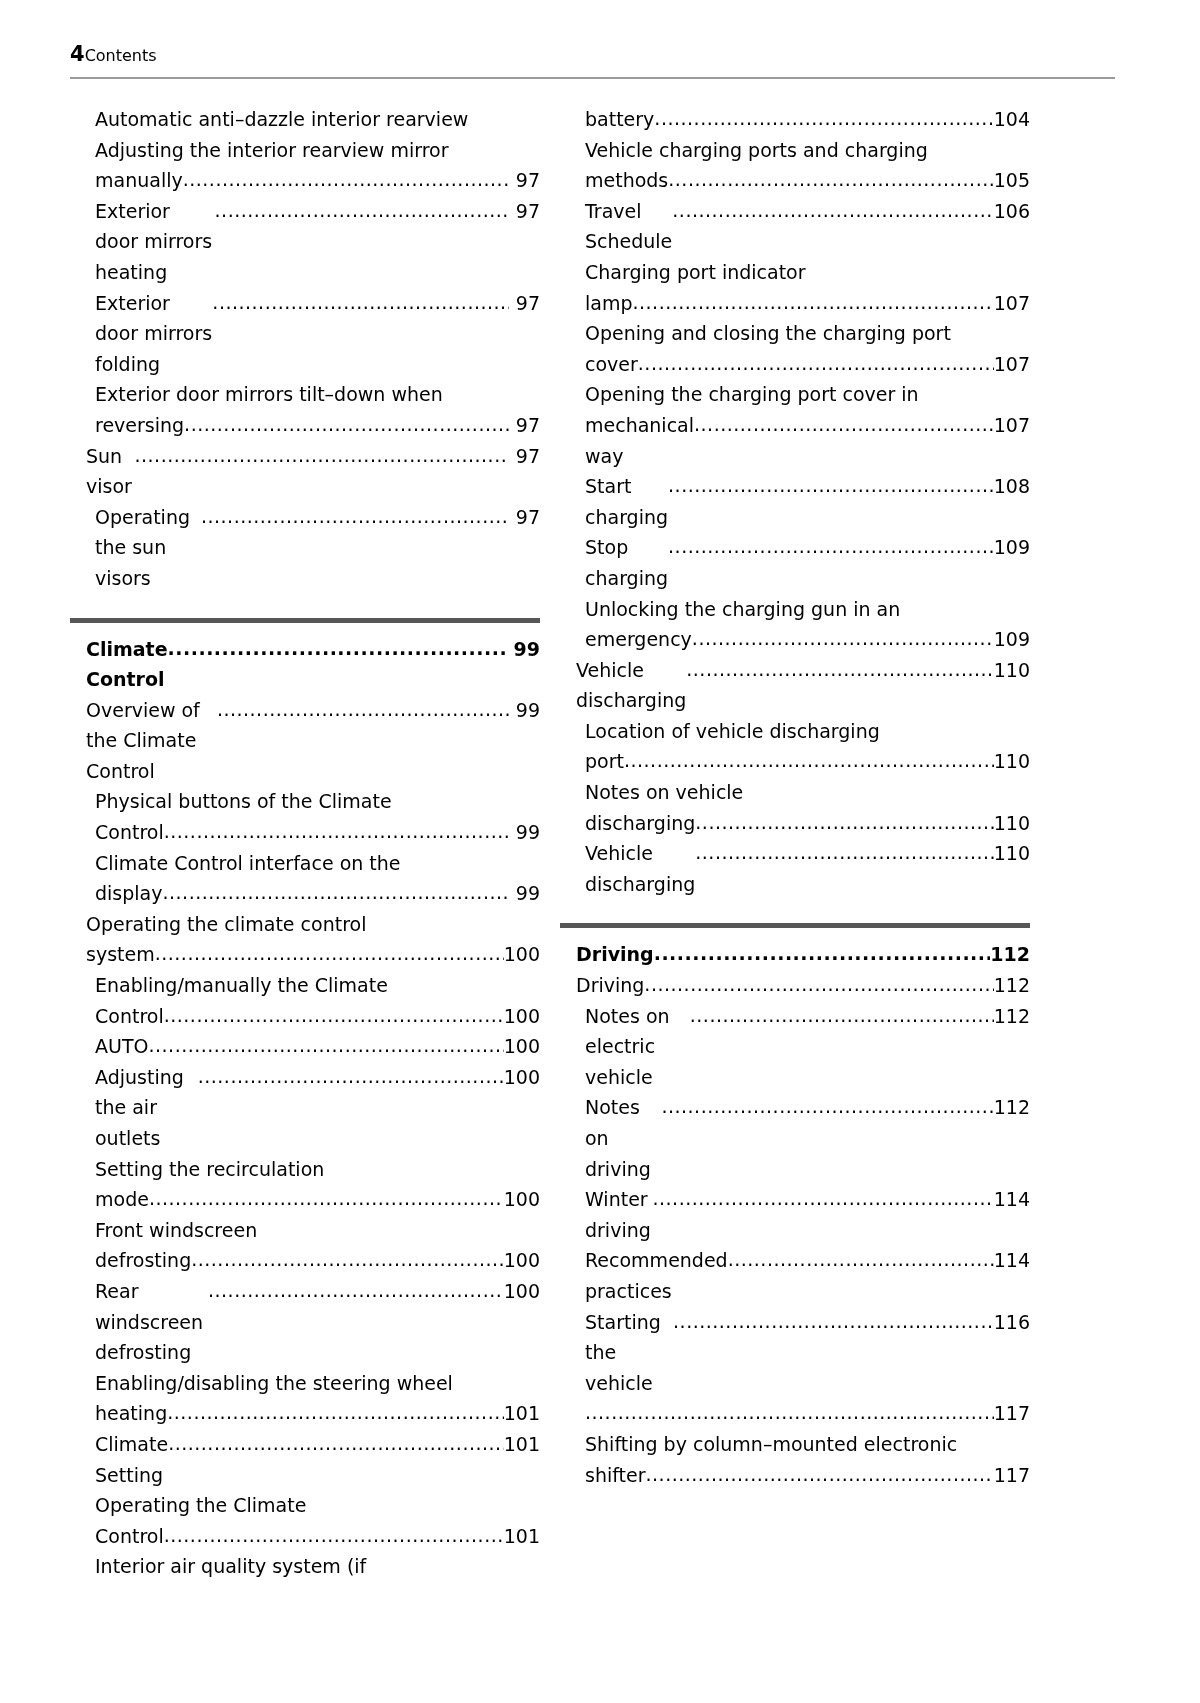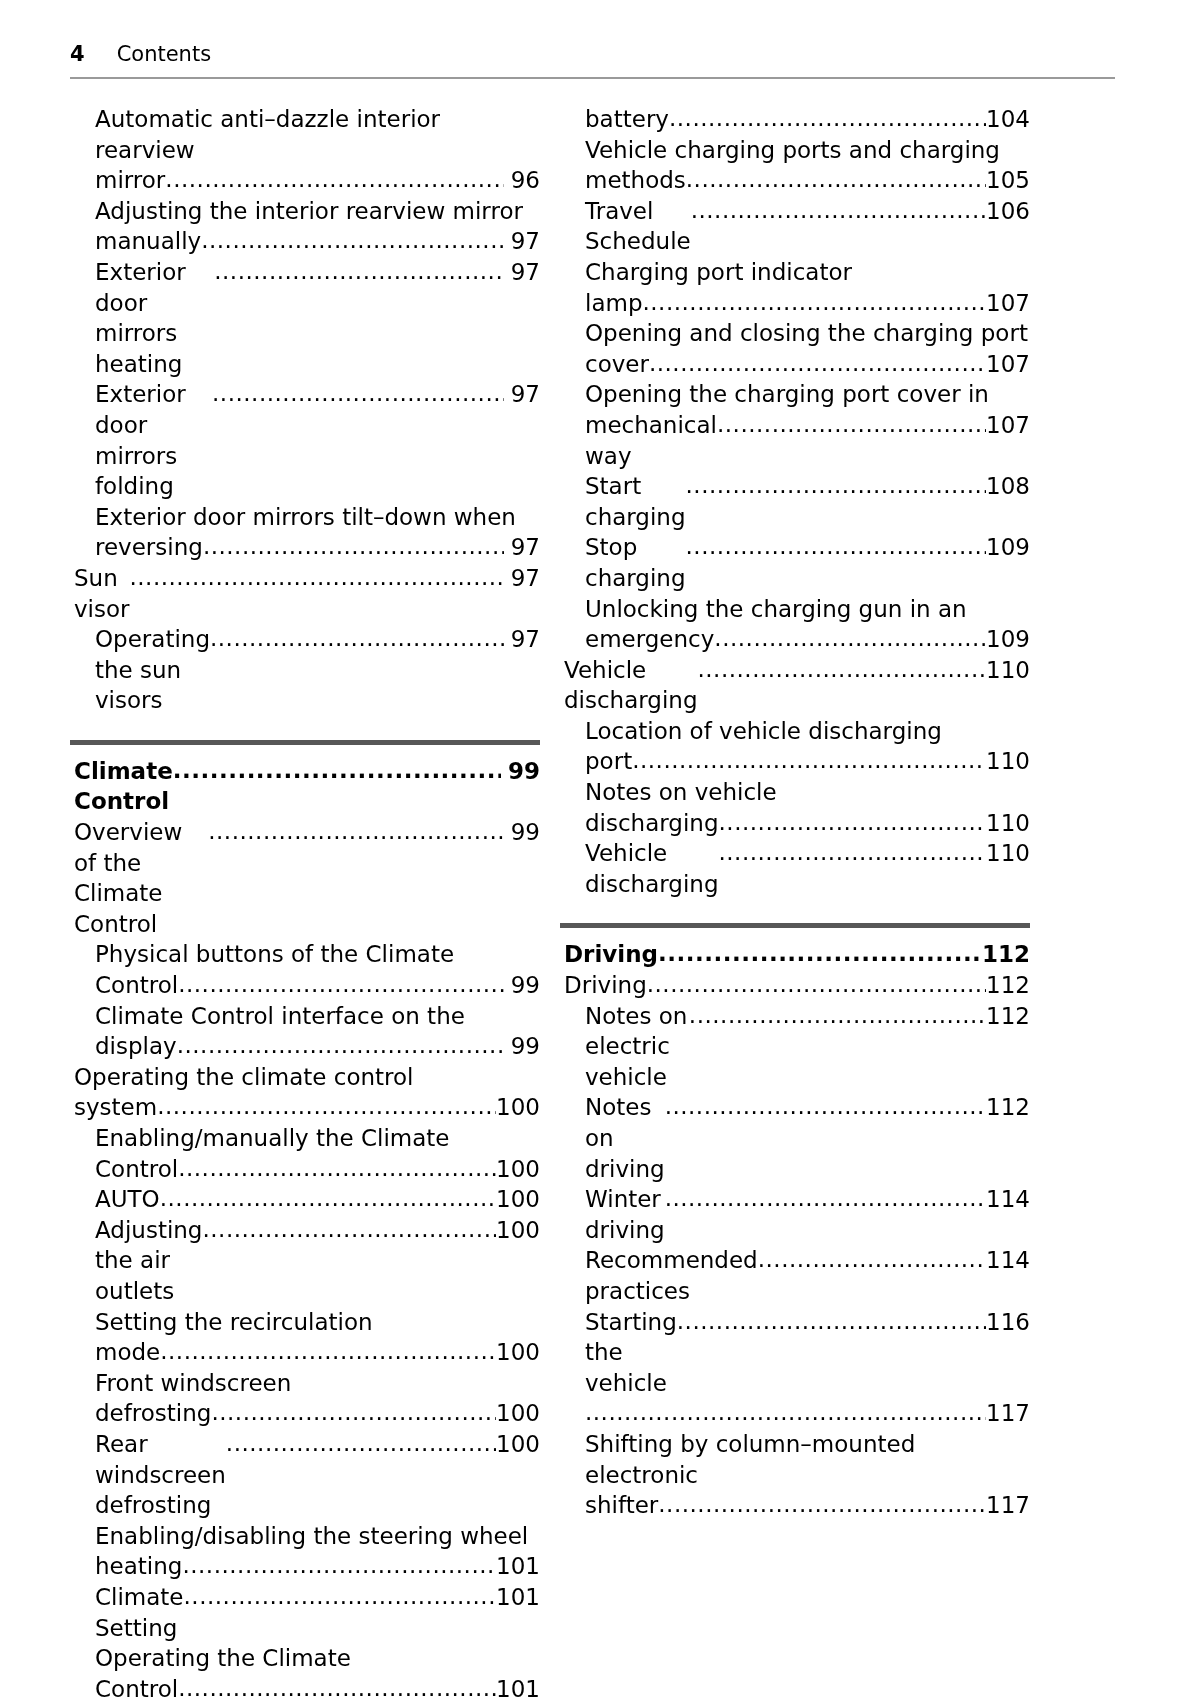--- a/index.html
+++ b/index.html
@@ -33,25 +33,24 @@
     height: 40px;
   }
   .page-header .folio {
     font-size: 21px;
     font-weight: bold;
     line-height: 28px;
     display: inline-block;
     vertical-align: baseline;
   }
   .page-header .header-title {
-    font-size: 21px;
+    font-size: 16px;
     font-weight: normal;
     line-height: 28px;
     display: inline-block;
-    margin-left: 32px;
     vertical-align: baseline;
   }
   .header-rule {
     position: absolute;
     left: 70px;
     top: 77px;
     width: 1045px;
     height: 2px;
     background: #9a9a9a;
   }
@@ -76,21 +75,21 @@
   .section-rule {
     height: 5px;
     background: #575757;
     margin-top: 24px;
     margin-bottom: 11px;
   }
 
   
   .entry {
     display: block;
-    font-size: 23px;
+    font-size: 19px;
     line-height: 30.6px;
     position: relative;
     white-space: normal;
   }
   .entry .row {
     display: flex;
     align-items: baseline;
     width: 100%;
   }
   .entry .title {
@@ -115,21 +114,21 @@
     white-space: nowrap;
     text-align: right;
   }
 
   
   .entry .firstline {
     display: block;
   }
 
   
-  .lvl0 { margin-left: 4px; }
+  .lvl0 { margin-left: 16px; }
   .lvl1 { margin-left: 25px; }
 
   .bold .title,
   .bold .pageno { font-weight: bold; }
   .bold .leader { font-weight: bold; }
 
   
   .gap-sm .leader { margin-right: 0px; }
   .gap-md .leader { margin-right: 7px; }
 </style>
@@ -140,25 +139,20 @@
 
   <div class="page-header">
     <span class="folio">4</span><span class="header-title">Contents</span>
   </div>
   <div class="header-rule"></div>
 
   <div class="columns">
     <div class="col col-left">
         <div class="entry lvl1 gap-md">
           <div class="firstline">Automatic anti–dazzle interior rearview</div>
-          <div class="row">
-            <span class="title">mirror</span>
-            <span class="leader"></span>
-            <span class="pageno">96</span>
-          </div>
         </div>
         <div class="entry lvl1 gap-md">
           <div class="firstline">Adjusting the interior rearview mirror</div>
           <div class="row">
             <span class="title">manually</span>
             <span class="leader"></span>
             <span class="pageno">97</span>
           </div>
         </div>
         <div class="entry lvl1 gap-md">

